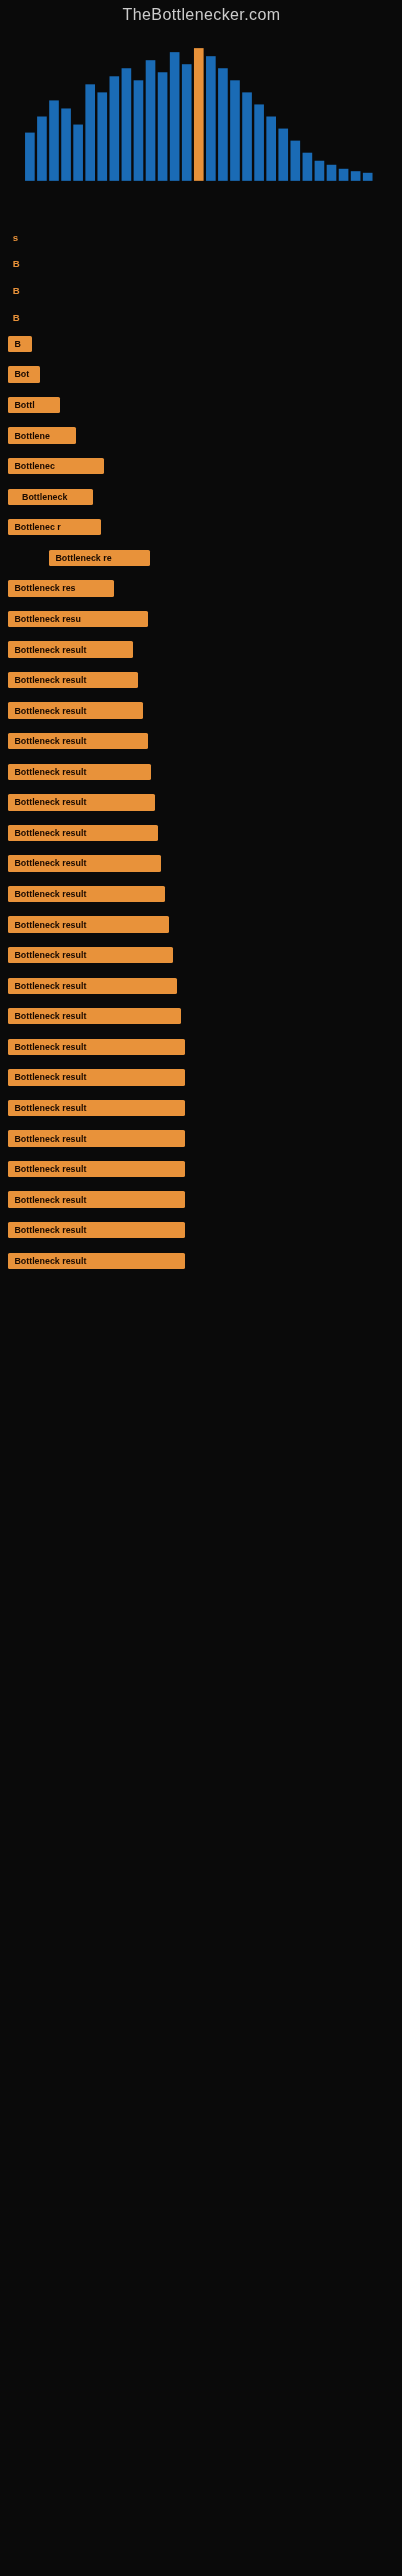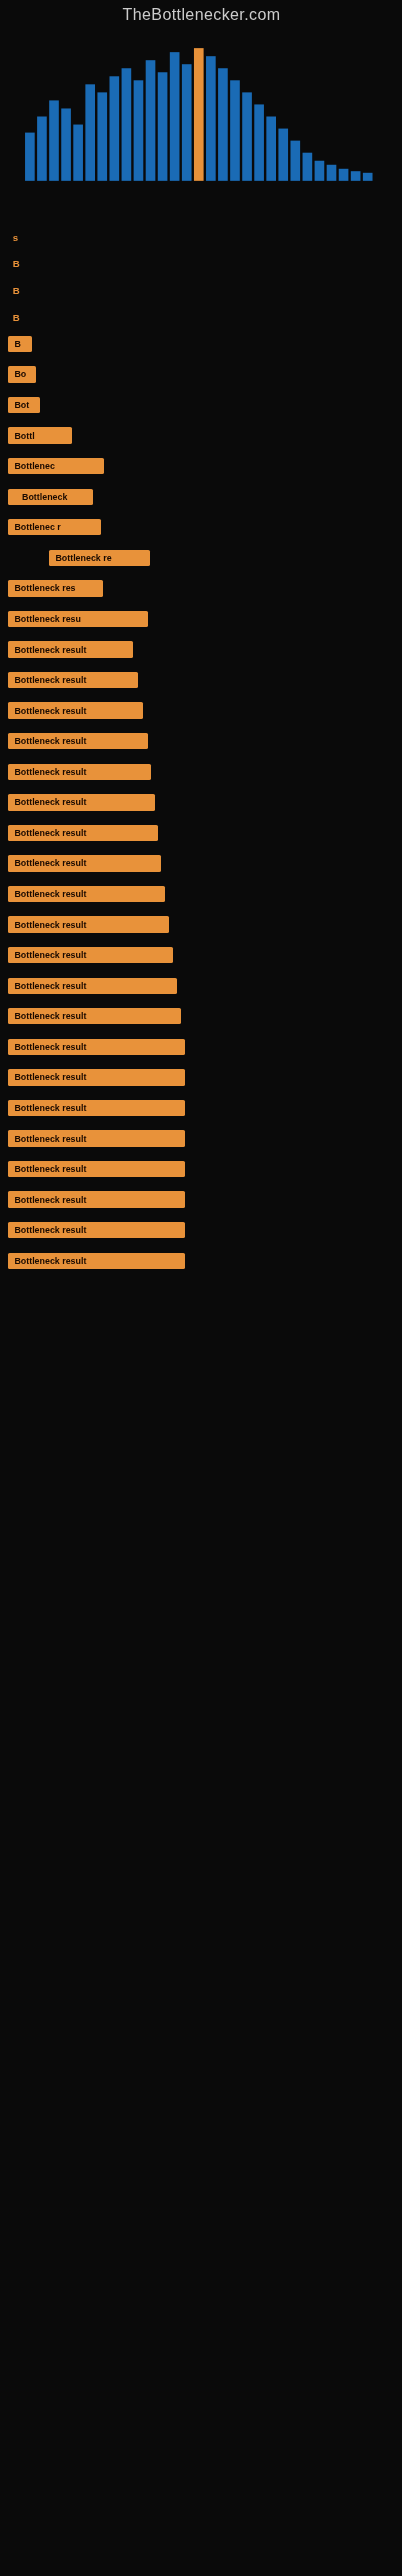--- a/index.html
+++ b/index.html
@@ -51,27 +51,27 @@
       display: inline-block;
     }
     .result-row {
       margin-bottom: 6.4px;
     }
     
     .w-30 { width: 24px; }
     .w-35 { width: 28px; }
     .w-40 { width: 32px; }
     .w-50 { width: 40px; }
-    .w-60 { width: 64px; }
+    .w-60 { width: 52px; }
     .w-80 { width: 68px; }
     .w-90 { width: 96px; }
     .w-100 { width: 85px; padding-left: 14px; }
     .w-110 { width: 93px; }
     .w-120 { width: 101px; margin-left: 41px; }
-    .w-130 { width: 95px; }
+    .w-130 { width: 106px; }
     .w-140 { width: 140px; }
     .w-150 { width: 125px; }
     .w-160 { width: 130px; }
     .w-165 { width: 135px; }
     .w-170 { width: 140px; }
     .w-175 { width: 143px; }
     .w-180 { width: 147px; }
     .w-185 { width: 150px; }
     .w-190 { width: 153px; }
     .w-195 { width: 157px; }
@@ -131,23 +131,23 @@
   </div>
   <div class="result-row">
     <span class="section-label w-40">B</span>
   </div>
   <div class="result-row">
     <span class="section-label w-50">B</span>
   </div>
 
   <div id="results-list">
       <div class="result-row"><span class="result-item w-30">B</span></div>
-      <div class="result-row"><span class="result-item w-35">Bo</span></div>
       <div class="result-row"><span class="result-item w-40">Bot</span></div>
       <div class="result-row"><span class="result-item w-60">Bottl</span></div>
+      <div class="result-row"><span class="result-item w-80">Bottlene</span></div>
       <div class="result-row"><span class="result-item w-90">Bottlenec</span></div>
       <div class="result-row"><span class="result-item w-100">Bottleneck</span></div>
       <div class="result-row"><span class="result-item w-110">Bottlenec r</span></div>
       <div class="result-row"><span class="result-item w-120">Bottleneck re</span></div>
       <div class="result-row"><span class="result-item w-130">Bottleneck res</span></div>
       <div class="result-row"><span class="result-item w-140">Bottleneck resu</span></div>
       <div class="result-row"><span class="result-item w-150">Bottleneck result</span></div>
       <div class="result-row"><span class="result-item w-160">Bottleneck result</span></div>
       <div class="result-row"><span class="result-item w-165">Bottleneck result</span></div>
       <div class="result-row"><span class="result-item w-170">Bottleneck result</span></div>

